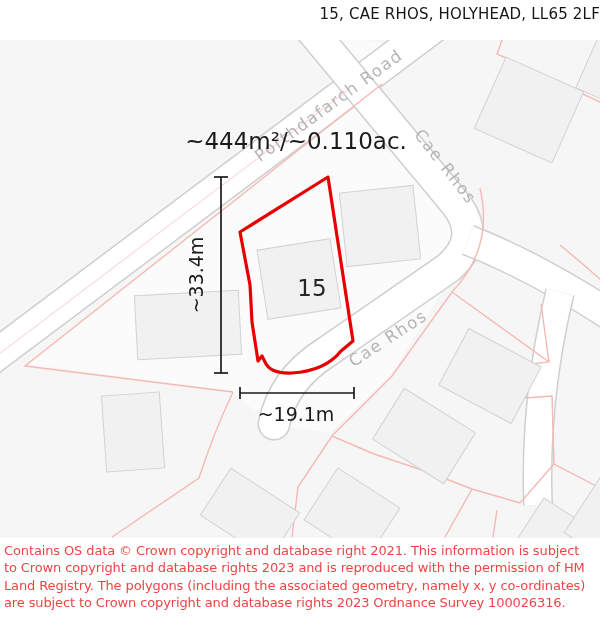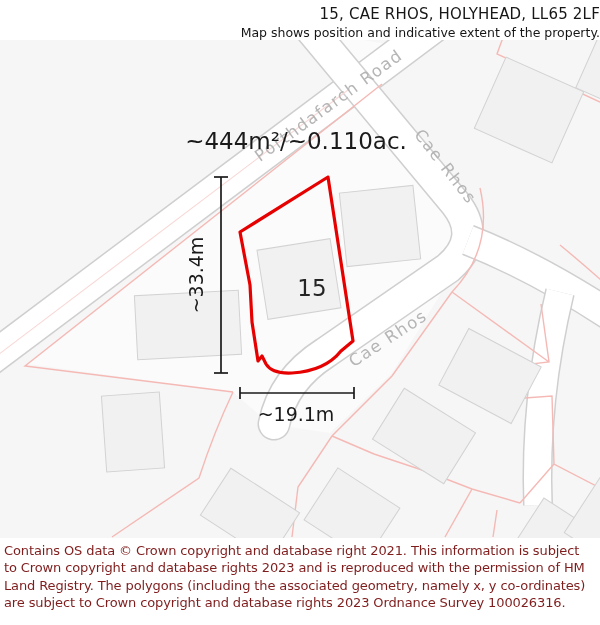--- a/index.html
+++ b/index.html
@@ -2,32 +2,31 @@
 <html><head>
 <meta charset="utf-8">
 <style>
   html,body{margin:0;padding:0;background:#ffffff;width:600px;height:625px;overflow:hidden;}
   body{font-family:"DejaVu Sans", sans-serif;color:#161616;}
   .header{width:600px;height:40px;text-align:right;}
   .title{font-size:15px;padding-top:5px;letter-spacing:0.2px;}
   .subtitle{font-size:12.5px;padding-top:2px;}
   .mapwrap{width:600px;height:498px;position:relative;}
   svg{display:block;}
-  .footer{width:588px;padding:4px 8px 0 4px;font-size:13px;line-height:17.3px;letter-spacing:-0.12px;color:#7f1d1d;}
+  .footer{width:588px;padding:4px 8px 0 4px;font-size:13px;line-height:17.3px;letter-spacing:-0.12px;color:#ef4444;}
   .roadlabel{fill:#b5b5b5;font-size:16.5px;letter-spacing:1.5px;}
   .measuretext{fill:#1a1a1a;font-size:19px;}
   .areatext{fill:#1a1a1a;font-size:23px;}
   .plotnum{fill:#252525;font-size:23px;}
 </style>
 </head>
 <body>
 
 <div class="header">
   <div class="title">15, CAE RHOS, HOLYHEAD, LL65 2LF</div>
-  <div class="subtitle">Map shows position and indicative extent of the property.</div>
 </div>
 
 <div class="mapwrap">
 <svg width="600" height="498" viewBox="0 0 600 498" xmlns="http://www.w3.org/2000/svg">
 
   <rect x="0" y="0" width="600" height="498" fill="#f6f6f6"></rect>
 
   <polygon points="420,10 28,324 233,352 270,384 330,393 392,333 448,242 470,215 458,168 307,-10" fill="#fbfbfb" stroke="none"></polygon>
 
   <g>

